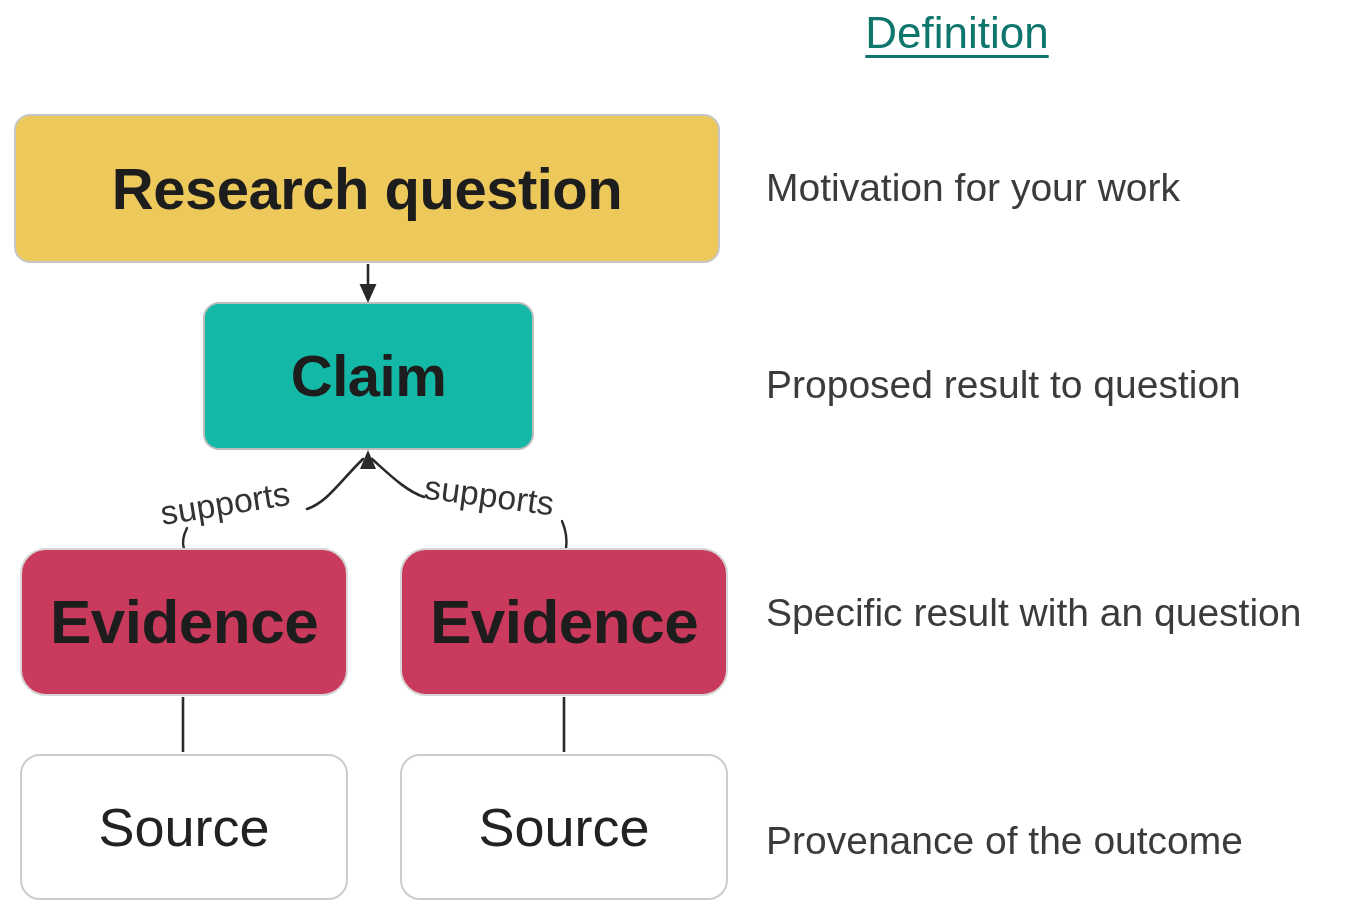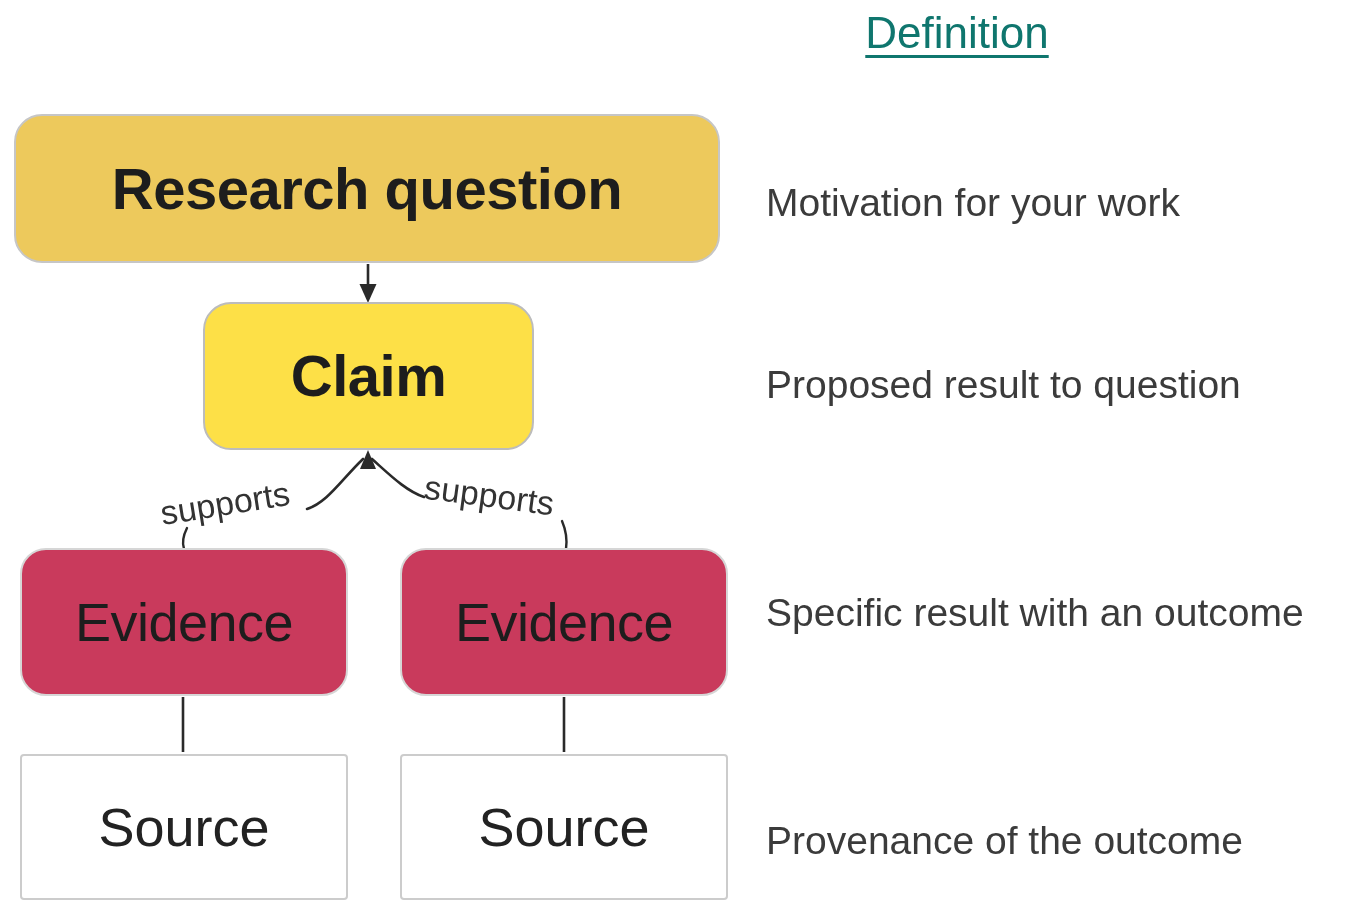--- a/index.html
+++ b/index.html
@@ -13,46 +13,46 @@
     width: 1346px;
     height: 914px;
     background: #ffffff;
     overflow: hidden;
   }
   .node {
     position: absolute;
     display: flex;
     align-items: center;
     justify-content: center;
-    border-radius: 28px;
+    border-radius: 16px;
     box-sizing: border-box;
     color: #1d1d1d;
     text-align: center;
   }
   .node-label { line-height: 1; letter-spacing: -0.5px; }
   .node.rq {
     left: 14px; top: 114px; width: 706px; height: 149px;
     background: #edc95c; border: 2px solid #c6c6c6;
   }
   .node.rq .node-label { font-size: 58px; font-weight: 700; }
   .node.claim {
     left: 203px; top: 302px; width: 331px; height: 148px;
-    background: #fde047; border: 2px solid #bcbcbc;
+    background: #14b8a6; border: 2px solid #bcbcbc;
   }
   .node.claim .node-label { font-size: 58px; font-weight: 700; }
   .node.evidence {
     background: #c93a5c; border: 2px solid #d6d6d6;
     top: 548px; width: 328px; height: 148px; border-radius: 26px;
   }
   .node.evidence.ev-left { left: 20px; }
   .node.evidence.ev-right { left: 400px; }
-  .node.evidence .node-label { font-size: 54px; font-weight: 400; text-align: center; }
+  .node.evidence .node-label { font-size: 62px; font-weight: 700; text-align: center; }
   .node.source {
     background: #ffffff; border: 2px solid #cccccc;
-    top: 754px; width: 328px; height: 146px; border-radius: 4px;
+    top: 754px; width: 328px; height: 146px; border-radius: 20px;
     color: #222222;
   }
   .node.source.src-left { left: 20px; }
   .node.source.src-right { left: 400px; }
   .node.source .node-label { font-size: 54px; font-weight: 400; letter-spacing: 0; }
 
   svg.connectors {
     position: absolute;
     left: 0; top: 0;
     width: 1346px; height: 914px;
@@ -87,21 +87,21 @@
     text-decoration-thickness: 3px;
     text-underline-offset: 7px;
   }
   .def-item {
     position: absolute;
     left: 766px;
     font-size: 39px;
     color: #3b3b3b;
     white-space: nowrap;
   }
-  .def-item.d0 { top: 181px; }
+  .def-item.d0 { top: 166px; }
   .def-item.d1 { top: 363px; }
   .def-item.d2 { top: 591px; }
   .def-item.d3 { top: 819px; }
 </style>
 </head>
 <body>
 
 <div class="canvas">
 
   <svg class="connectors" viewBox="0 0 1346 914">
@@ -143,16 +143,16 @@
   <div class="node source src-right">
     <span class="node-label">Source</span>
   </div>
 
   <div class="edge-label sup-left">supports</div>
   <div class="edge-label sup-right">supports</div>
 
   <div class="def-col-header">Definition</div>
   <div class="def-item d0">Motivation for your work</div>
   <div class="def-item d1">Proposed result to question</div>
-  <div class="def-item d2">Specific result with an outcome</div>
+  <div class="def-item d2">Specific result with an question</div>
   <div class="def-item d3">Provenance of the outcome</div>
 
 </div>
 
 </body></html>

